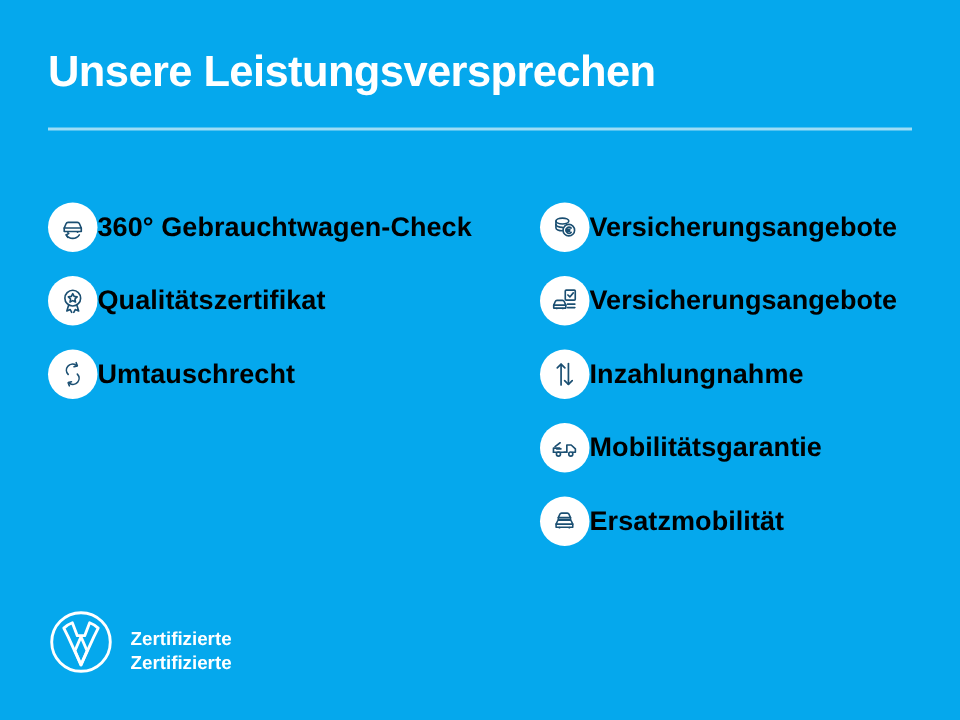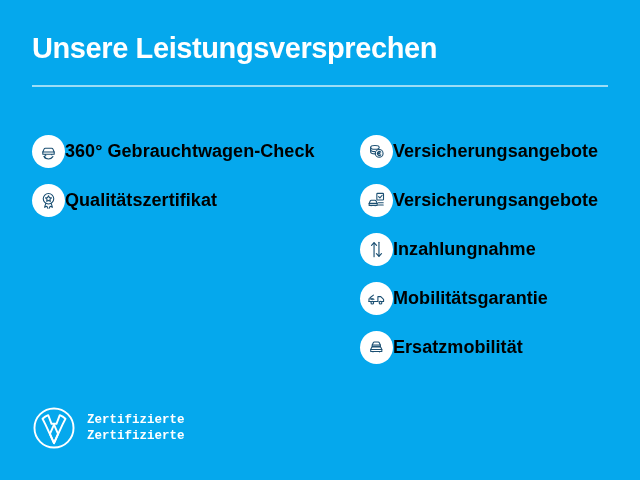--- a/index.html
+++ b/index.html
@@ -96,22 +96,21 @@
     letter-spacing: 0.05px;
     white-space: nowrap;
   }
 
   
   .brand {
     position: absolute;
     left: 32px;
     top: 406px;
     display: flex;
-    align-items: center;
-    font-family: Liberation Mono, monospace;
+    align-items: flex-end;
   }
 
   .vw-logo {
     flex: 0 0 auto;
     width: 44px;
     height: 44px;
   }
 
   .brand-text {
     margin-left: 11px;
@@ -156,20 +155,31 @@
             <path d="M12 6.6l1.05 2.1 2.3.33-1.67 1.64.4 2.3L12 11.9l-2.08 1.08.4-2.3L8.65 9.03l2.3-.33z"></path>
             <path d="M8.9 15.2l-1.4 4.6 2.6-1.1 1.1 2.1"></path>
             <path d="M15.1 15.2l1.4 4.6-2.6-1.1-1.1 2.1"></path>
           </svg>
         </span>
         <span class="feature-label">Qualitätszertifikat</span>
       </div>
 
 
 
+      <div class="feature-row">
+        <span class="icon-badge">
+          <svg viewBox="0 0 24 24" fill="none" stroke="#1b4f72" stroke-width="1.25" stroke-linecap="round" stroke-linejoin="round">
+            <path d="M14.4 5.1a4.6 4.6 0 0 0-5.9 7"></path>
+            <path d="M14.6 3.2l0.9 2.4-2.5 0.7"></path>
+            <path d="M9.6 18.9a4.6 4.6 0 0 0 5.9-7"></path>
+            <path d="M9.4 20.8l-0.9-2.4 2.5-0.7"></path>
+          </svg>
+        </span>
+        <span class="feature-label">Umtauschrecht</span>
+      </div>
 
     </div>
 
     <div class="col col-right">
 
       <div class="feature-row">
         <span class="icon-badge">
           <svg viewBox="0 0 24 24" fill="none" stroke="#1b4f72" stroke-width="1.25" stroke-linecap="round" stroke-linejoin="round">
             <ellipse cx="10.2" cy="7.3" rx="4.9" ry="2.2"></ellipse>
             <path d="M5.3 7.3v2.6c0 1.2 2.2 2.2 4.9 2.2"></path>

